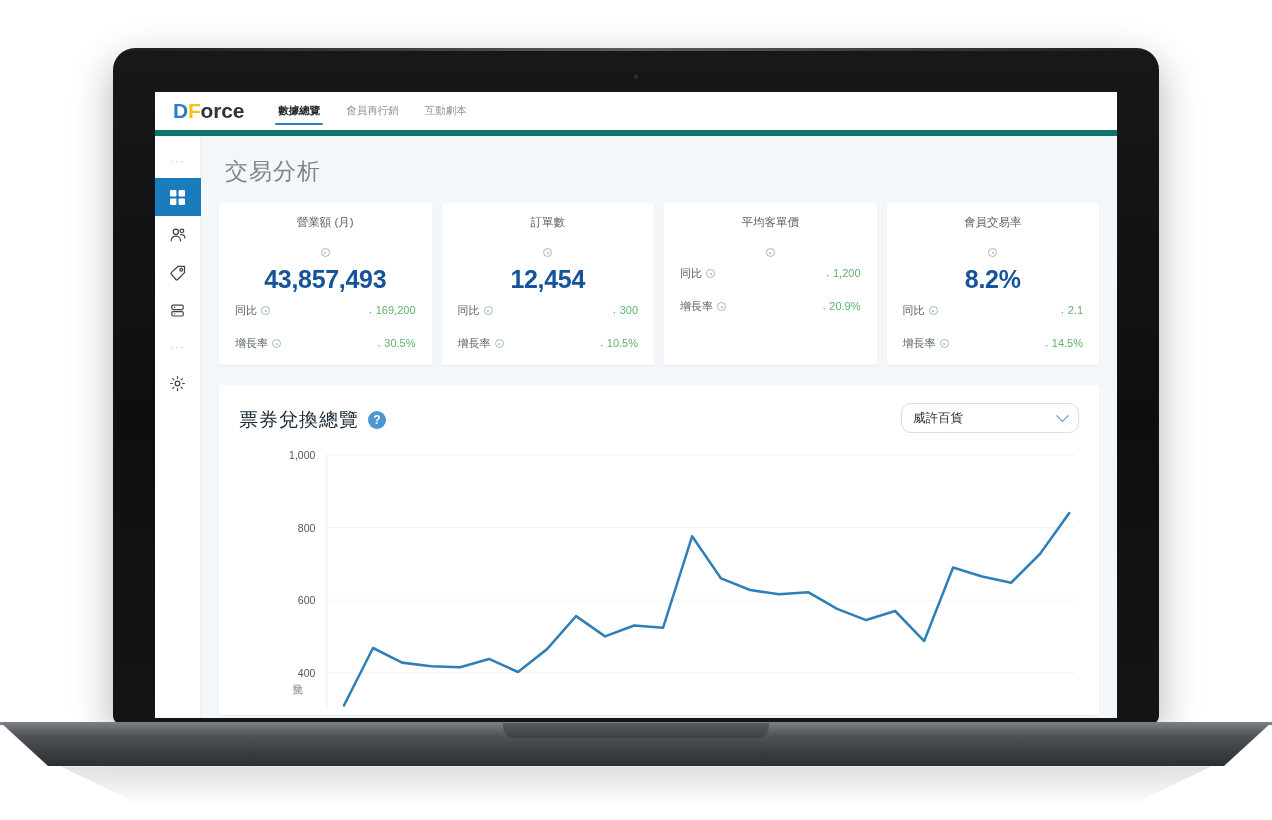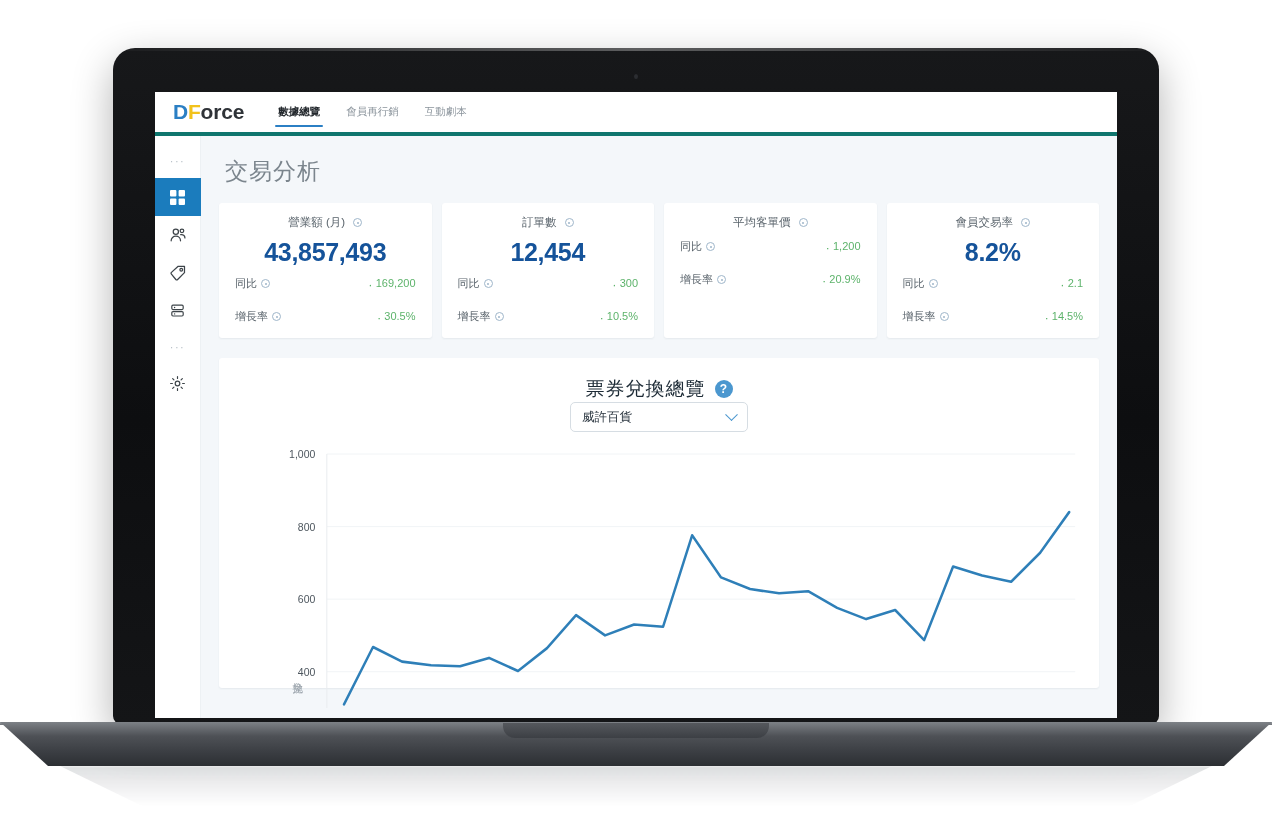--- a/index.html
+++ b/index.html
@@ -112,21 +112,21 @@
     inset: 0;
     background: #f4f7fa;
     display: flex;
     flex-direction: column;
   }
 
   .topbar {
     height: 44px;
     min-height: 44px;
     background: #ffffff;
-    border-bottom: 4px solid #0f766e;
+    border-bottom: 6px solid #0f766e;
     display: flex;
     align-items: center;
     padding-left: 18px;
   }
 
   .logo {
     font-size: 21px;
     font-weight: 700;
     letter-spacing: -0.2px;
     margin-right: 34px;
@@ -222,22 +222,23 @@
     padding: 12px 16px 14px;
     box-shadow: 0 1px 2px rgba(30,50,70,0.07);
     text-align: center;
   }
   .kpi-label {
     font-size: 11.5px;
     color: #59636b;
     display: flex;
     align-items: center;
     justify-content: center;
-    gap: 8px;
+    gap: 18px;
     white-space: nowrap;
+    flex-direction: column;
   }
   .kpi-value {
     font-size: 25px;
     font-weight: 700;
     color: #15539a;
     margin-top: 8px;
     letter-spacing: -0.3px;
   }
   .kpi-sub {
     margin-top: 9px;
@@ -278,23 +279,22 @@
   .chart-card {
     background: #ffffff;
     border-radius: 3px;
     margin-top: 20px;
     padding: 18px 20px 0;
     box-shadow: 0 1px 2px rgba(30,50,70,0.07);
     height: 330px;
   }
   .chart-head {
     display: flex;
-    align-items: center;
+    align-items: flex-end;
     justify-content: space-between;
-    flex-direction: column;
   }
   .chart-title-wrap { display: flex; align-items: center; gap: 9px; }
   .chart-title {
     font-size: 19px;
     color: #1d2b36;
     font-weight: 400;
     letter-spacing: 1px;
   }
   .help-badge {
     width: 18px; height: 18px;
@@ -305,21 +305,21 @@
     font-weight: 700;
     display: flex;
     align-items: center;
     justify-content: center;
     cursor: pointer;
   }
   .select-box {
     width: 178px;
     height: 30px;
     border: 1px solid #d6dde3;
-    border-radius: 5px;
+    border-radius: 10px;
     background: #ffffff;
     display: flex;
     align-items: center;
     justify-content: space-between;
     padding: 4px 11px;
     font-size: 12.5px;
     color: #2b3640;
     cursor: pointer;
   }
   .chev {

